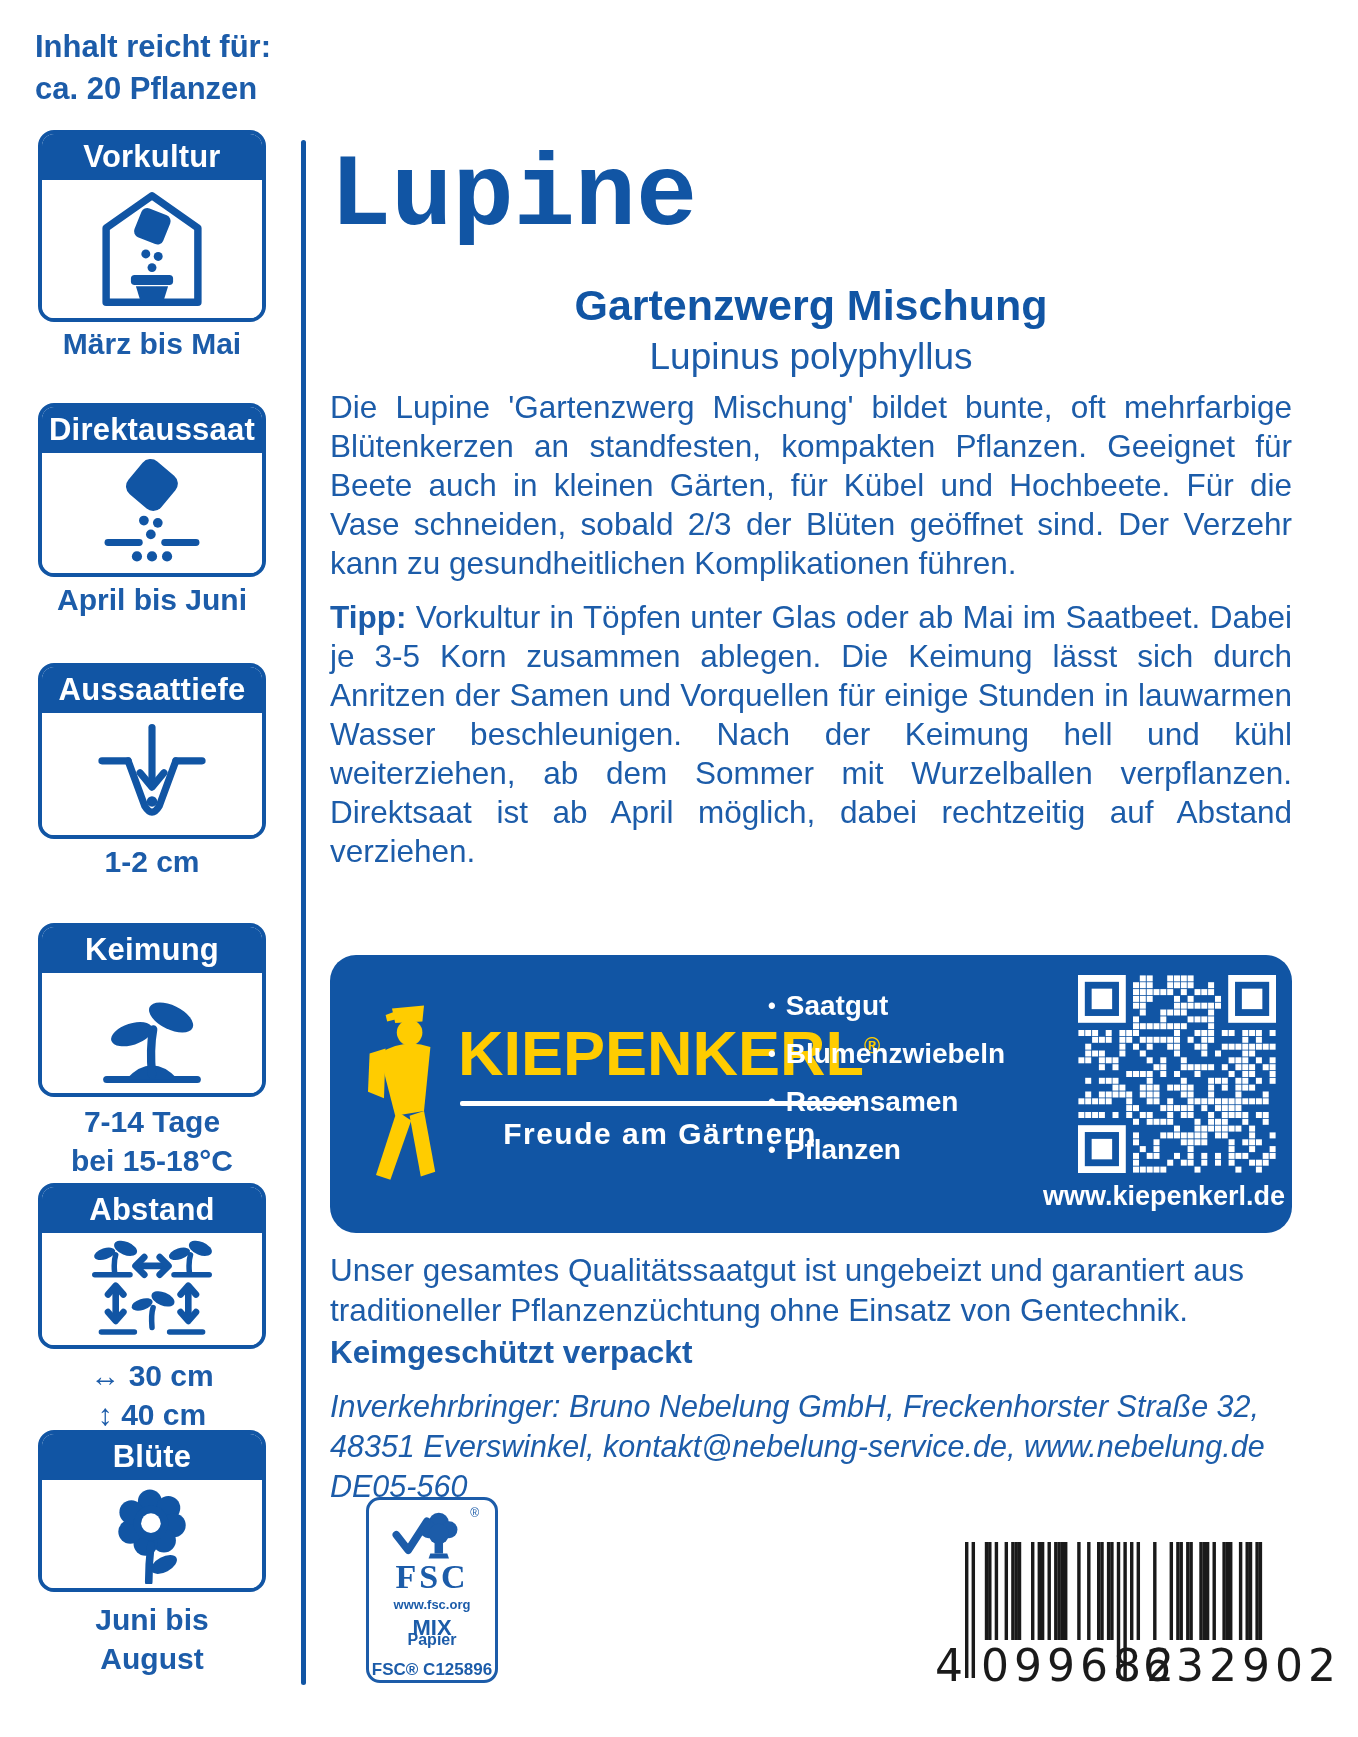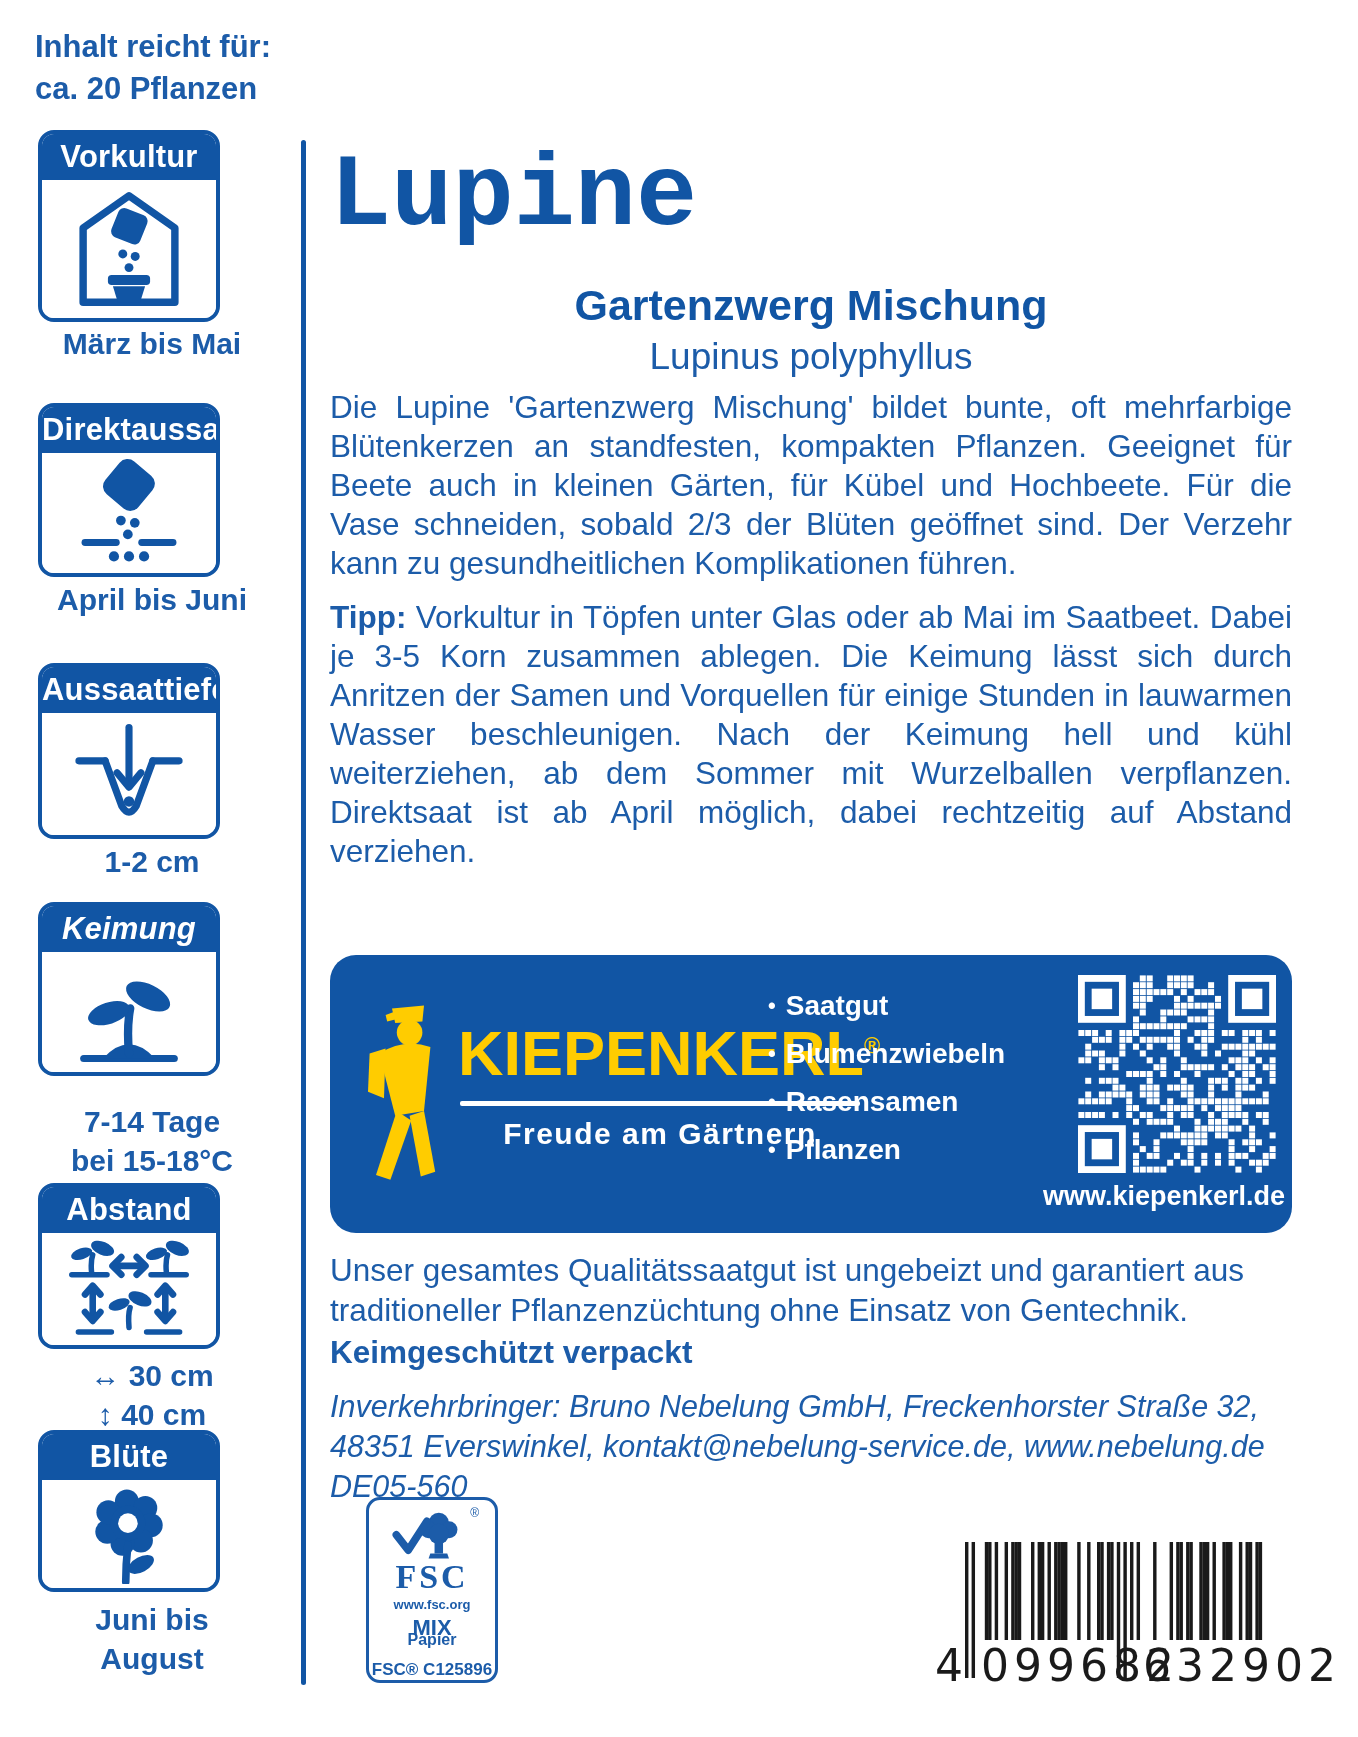--- a/index.html
+++ b/index.html
@@ -7,21 +7,21 @@
     width:1358px;height:1737px;background:#ffffff;position:relative;
     font-family:"Liberation Sans",sans-serif;
     -webkit-font-smoothing:antialiased;
   }
   .page{position:absolute;inset:0;overflow:hidden;}
   
   .note{position:absolute;left:35px;top:26px;font-size:31px;font-weight:600;line-height:42px;color:var(--text-blue);}
   
   .divider{position:absolute;left:301px;top:140px;width:5px;height:1545px;background:var(--fill-blue);border-radius:3px;}
   
-  .info-box{position:absolute;left:38px;width:182px;border:4px solid var(--fill-blue);border-radius:16px;overflow:hidden;background:#fff;box-sizing:border-box;}
+  .info-box{position:absolute;left:38px;width:228px;border:4px solid var(--fill-blue);border-radius:16px;overflow:hidden;background:#fff;box-sizing:border-box;}
   .info-header{background:var(--fill-blue);color:#fff;font-size:31px;font-weight:700;text-align:center;line-height:46px;height:46px;letter-spacing:.2px;}
   .info-body{display:flex;align-items:center;justify-content:center;background:#fff;}
   .info-caption{position:absolute;left:20px;width:264px;text-align:center;font-size:30px;font-weight:600;line-height:39px;color:var(--text-blue);white-space:pre-line;}
   .icon-blue{stroke:var(--fill-blue);fill:none;stroke-linecap:round;stroke-linejoin:round;}
   .icon-fill{fill:var(--fill-blue);stroke:none;}
   
   .main-title{position:absolute;left:330px;top:142px;width:962px;text-align:left;
     font-family:Liberation Mono, monospace;font-weight:bold;font-size:102px;line-height:110px;color:var(--fill-blue);}
   .subtitle{position:absolute;left:330px;top:281px;width:962px;text-align:center;font-size:43px;font-weight:700;color:var(--fill-blue);}
   .botanical{position:absolute;left:330px;top:336px;width:962px;text-align:center;font-size:37px;font-weight:400;color:var(--text-blue);}
@@ -116,21 +116,21 @@
         <path class="icon-blue" stroke-width="6" d="M70 36 H92"></path>
         <path class="icon-blue" stroke-width="6" d="M30 36 L44 74 Q50 84 56 74 L70 36"></path>
         <path class="icon-blue" stroke-width="6" d="M50 8 V52"></path>
         <path class="icon-blue" stroke-width="6" d="M40 46 L50 58 L60 46"></path>
         <circle class="icon-fill" cx="50" cy="70" r="4.4"></circle>
       </svg>
     </div>
   </div>
   <div class="info-caption" style="top:842px;">1-2 cm</div>
 
-  <div class="info-box" style="top:902px;font-style:italic;">
+  <div class="info-box" style="top:923px;">
     <div class="info-header">Keimung</div>
     <div class="info-body" style="height:120px;">
       <svg width="120" height="112" viewBox="0 0 100 94">
         <path class="icon-blue" stroke-width="6" d="M12 86 H88"></path>
         <path class="icon-fill" d="M28 86 Q50 62 72 86 Z"></path>
         <path class="icon-blue" stroke-width="7" d="M50 82 Q48 60 51 44"></path>
         <ellipse class="icon-fill" cx="33" cy="48" rx="18" ry="9" transform="rotate(-18 33 48)"></ellipse>
         <ellipse class="icon-fill" cx="66" cy="34" rx="20" ry="10" transform="rotate(26 66 34)"></ellipse>
       </svg>
     </div>

